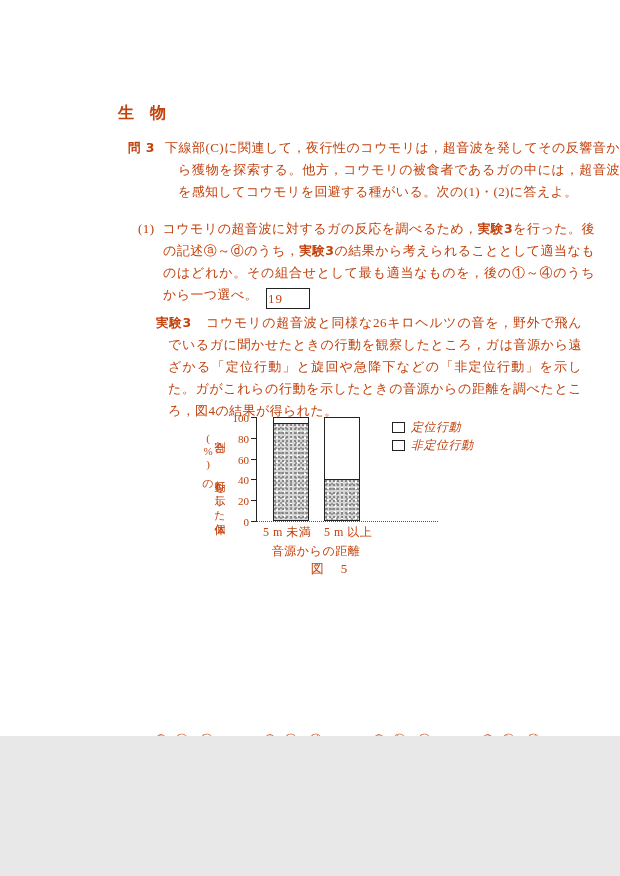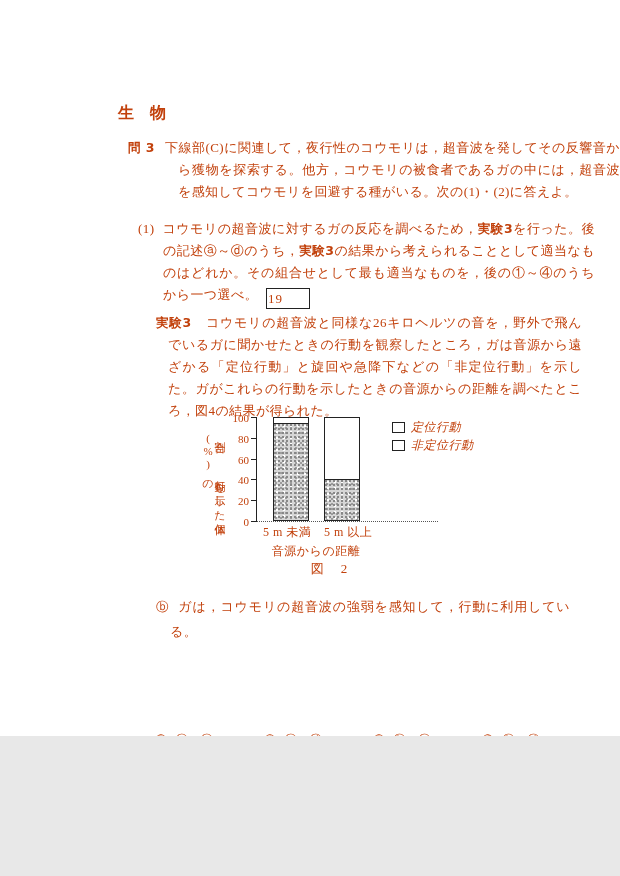--- a/index.html
+++ b/index.html
@@ -121,38 +121,35 @@
       <div class="bar" style="left:67px;">
         <div class="seg" style="background: rgb(255, 255, 255); height: 60%;"></div>
         <div class="seg stipple" style="height: 40%;"></div>
       </div>
     </div>
 
     <span class="xcat" style="left:263px;">5 m 未満</span>
     <span class="xcat" style="left:324px;">5 m 以上</span>
 
     <div class="fig-xlabel">音源からの距離</div>
-    <div class="fig-caption">図　2</div>
+    <div class="fig-caption">図　5</div>
 
     <div class="legend">
       <div class="legend-row">
         <span class="lbox"></span>
         <span>定位行動</span>
       </div>
       <div class="legend-row">
         <span class="lbox stipple"></span>
         <span>非定位行動</span>
       </div>
     </div>
   </div>
 
   <div class="statements">
-    <div class="statement">
-      <span class="circ">ⓑ</span><span>ガは，コウモリの超音波の強弱を感知して，行動に利用している。</span>
-    </div>
   </div>
 
   <div class="options">
     <span class="option">
       <span class="num">①</span><span class="circ">ⓐ，ⓒ</span>
     </span>
     <span class="option">
       <span class="num">②</span><span class="circ">ⓐ，ⓓ</span>
     </span>
     <span class="option">

